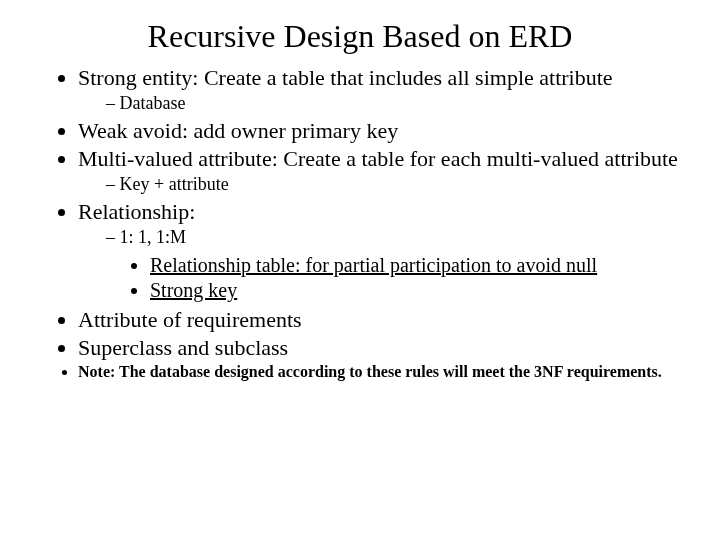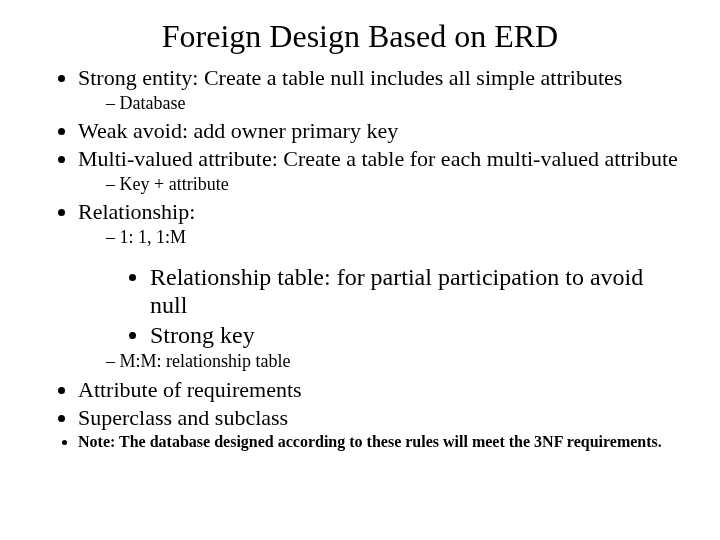--- a/index.html
+++ b/index.html
@@ -35,40 +35,41 @@
       font-size: 18px;
     }
     ul.level2 > li::before {
       content: "– ";
     }
     ul.level2 > li {
       margin-bottom: 2px;
     }
     ul.level3 {
       list-style-type: disc;
-      margin: 14px 0 2px 0;
+      margin: 5px 0 2px 0;
       padding-left: 44px;
-      font-size: 24px;
+      font-size: 20px;
+      text-decoration: underline;
     }
     ul.level3 > li {
       margin-bottom: 2px;
     }
     .note {
       font-weight: bold;
       font-size: 16px;
     }
   </style>
 </head>
 <body>
 
-<h1>Foreign Design Based on ERD</h1>
+<h1>Recursive Design Based on ERD</h1>
 
 <ul class="level1">
   <li>
-    <span>Strong entity: Create a table null includes all simple attributes</span>
+    <span>Strong entity: Create a table that includes all simple attribute</span>
     <ul class="level2">
       <li><span>Database</span></li>
     </ul>
   </li>
   <li><span>Weak avoid: add owner primary key</span></li>
   <li>
     <span>Multi-valued attribute: Create a table for each multi-valued attribute</span>
     <ul class="level2">
       <li><span>Key + attribute</span></li>
     </ul>
@@ -76,19 +77,18 @@
   <li>
     <span>Relationship:</span>
     <ul class="level2">
       <li>
         <span>1: 1, 1:M</span>
         <ul class="level3">
           <li><span>Relationship table: for partial participation to avoid null</span></li>
           <li><span>Strong key</span></li>
         </ul>
       </li>
-      <li><span>M:M: relationship table</span></li>
     </ul>
   </li>
   <li><span>Attribute of requirements</span></li>
   <li><span>Superclass and subclass</span></li>
   <li class="note"><span>Note: The database designed according to these rules will meet the 3NF requirements.</span></li>
 </ul>
 
 </body></html>

